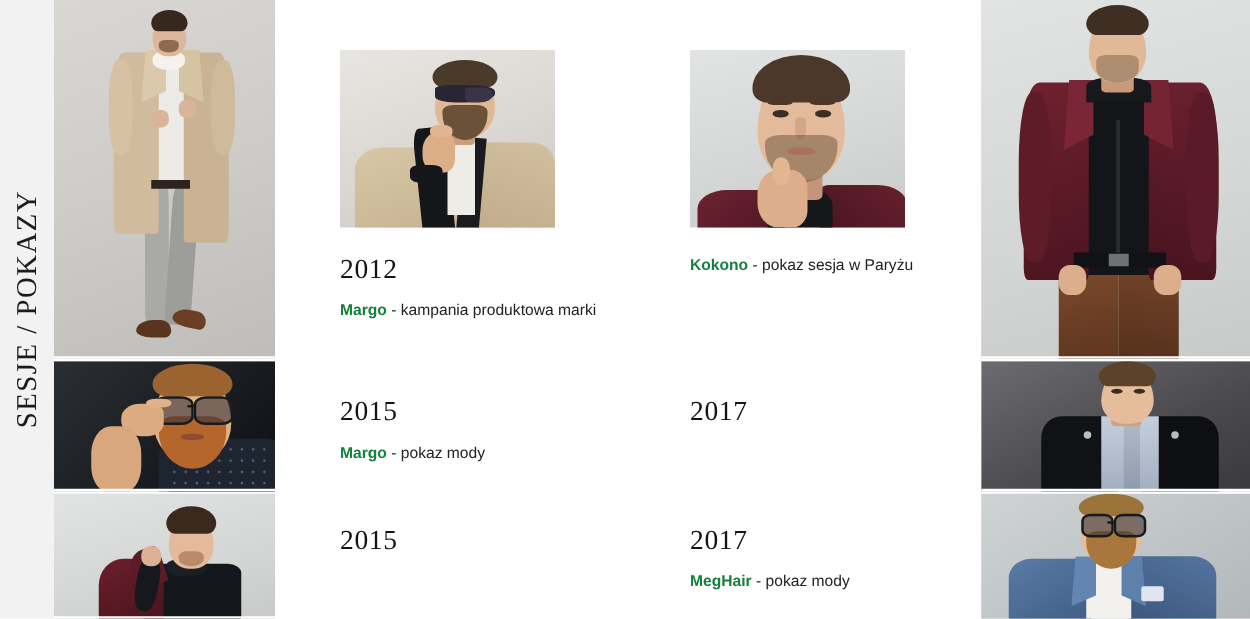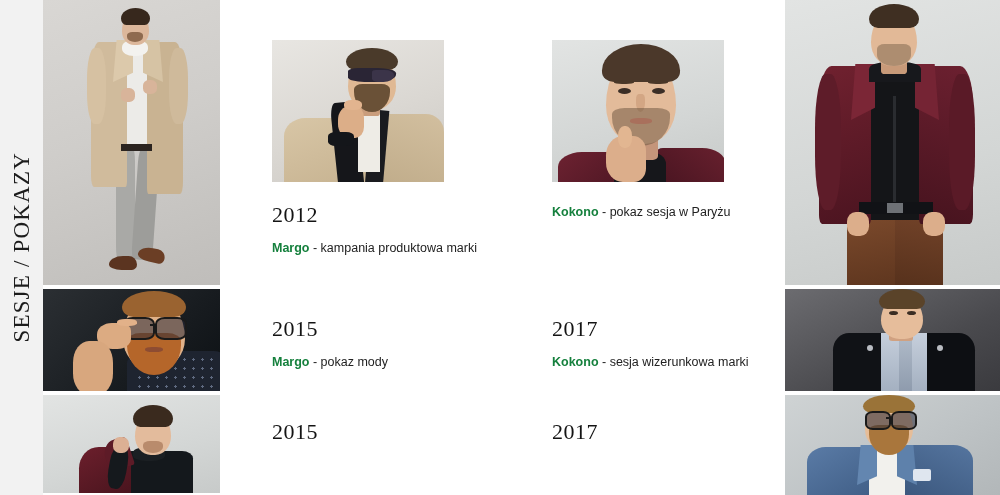--- a/index.html
+++ b/index.html
@@ -279,31 +279,31 @@
 
     <div class="entry" style="left:52px;top:318px;">
       <div class="year">2015</div>
       <div class="desc">
         <b>Margo</b><span> - </span><span>pokaz mody</span>
       </div>
     </div>
 
     <div class="entry" style="left:332px;top:318px;">
       <div class="year">2017</div>
-      <div class="desc">
-        <b>Kokono</b><span> - </span><span>sesja wizerunkowa marki</span>
-      </div>
     </div>
 
     <div class="entry" style="left:52px;top:421px;">
       <div class="year">2015</div>
     </div>
 
     <div class="entry" style="left:332px;top:421px;">
       <div class="year">2017</div>
+      <div class="desc">
+        <b>MegHair</b><span> - </span><span>pokaz mody</span>
+      </div>
     </div>
   </div>
 
   <div class="col-right">
 
     <div class="photo" style="position:absolute;left:0;top:0;width:215px;height:287px;">
       <div class="scene bg-studio-pale"></div>
 
       <div class="sh" style="left:62px;top:214px;width:48px;height:76px;background:linear-gradient(170deg,#7c4a2c,#5d351e);"></div>
       <div class="sh" style="left:110px;top:214px;width:48px;height:76px;background:linear-gradient(190deg,#734329,#55301b);"></div>

